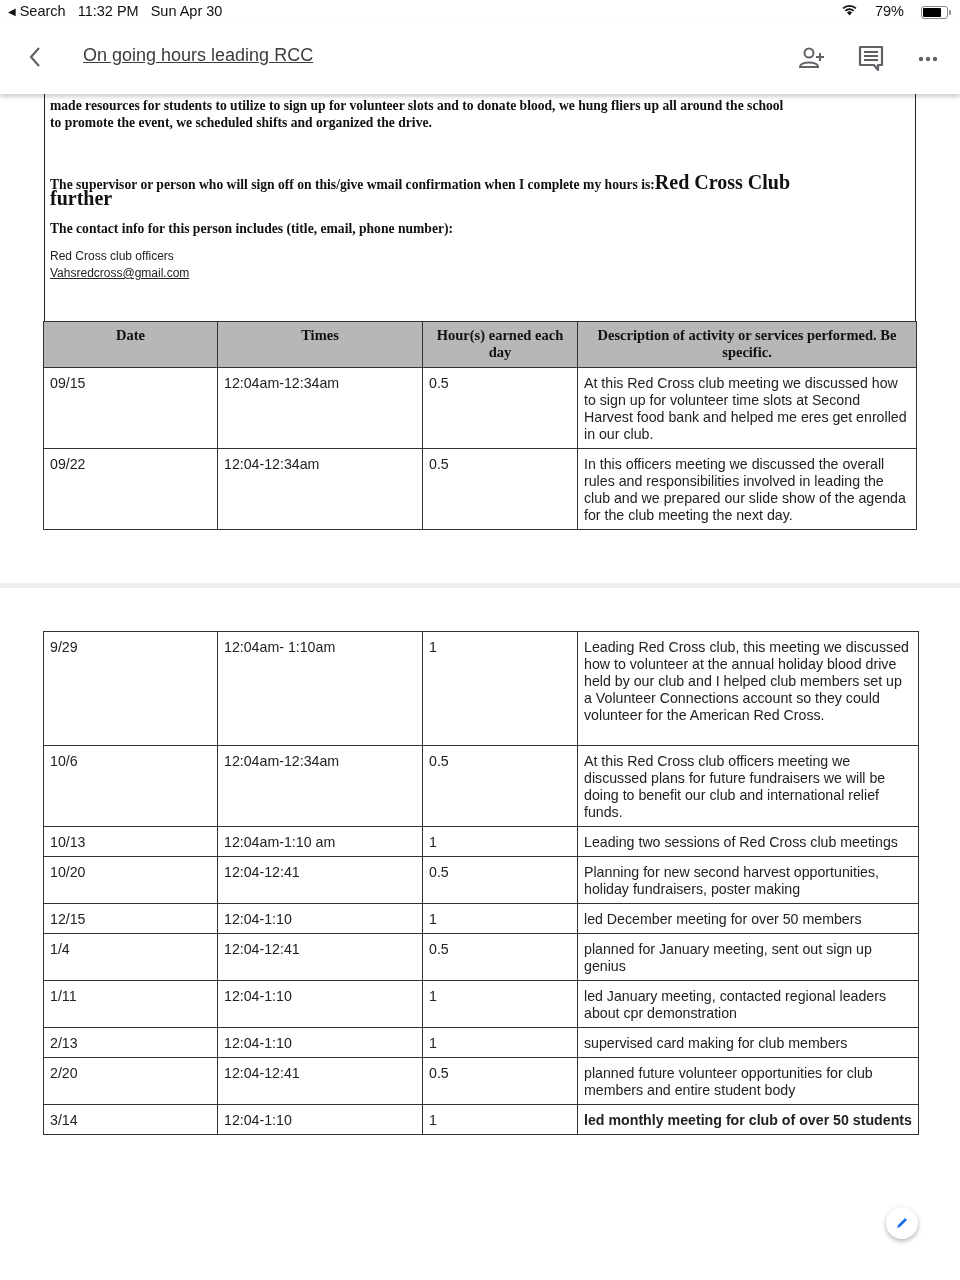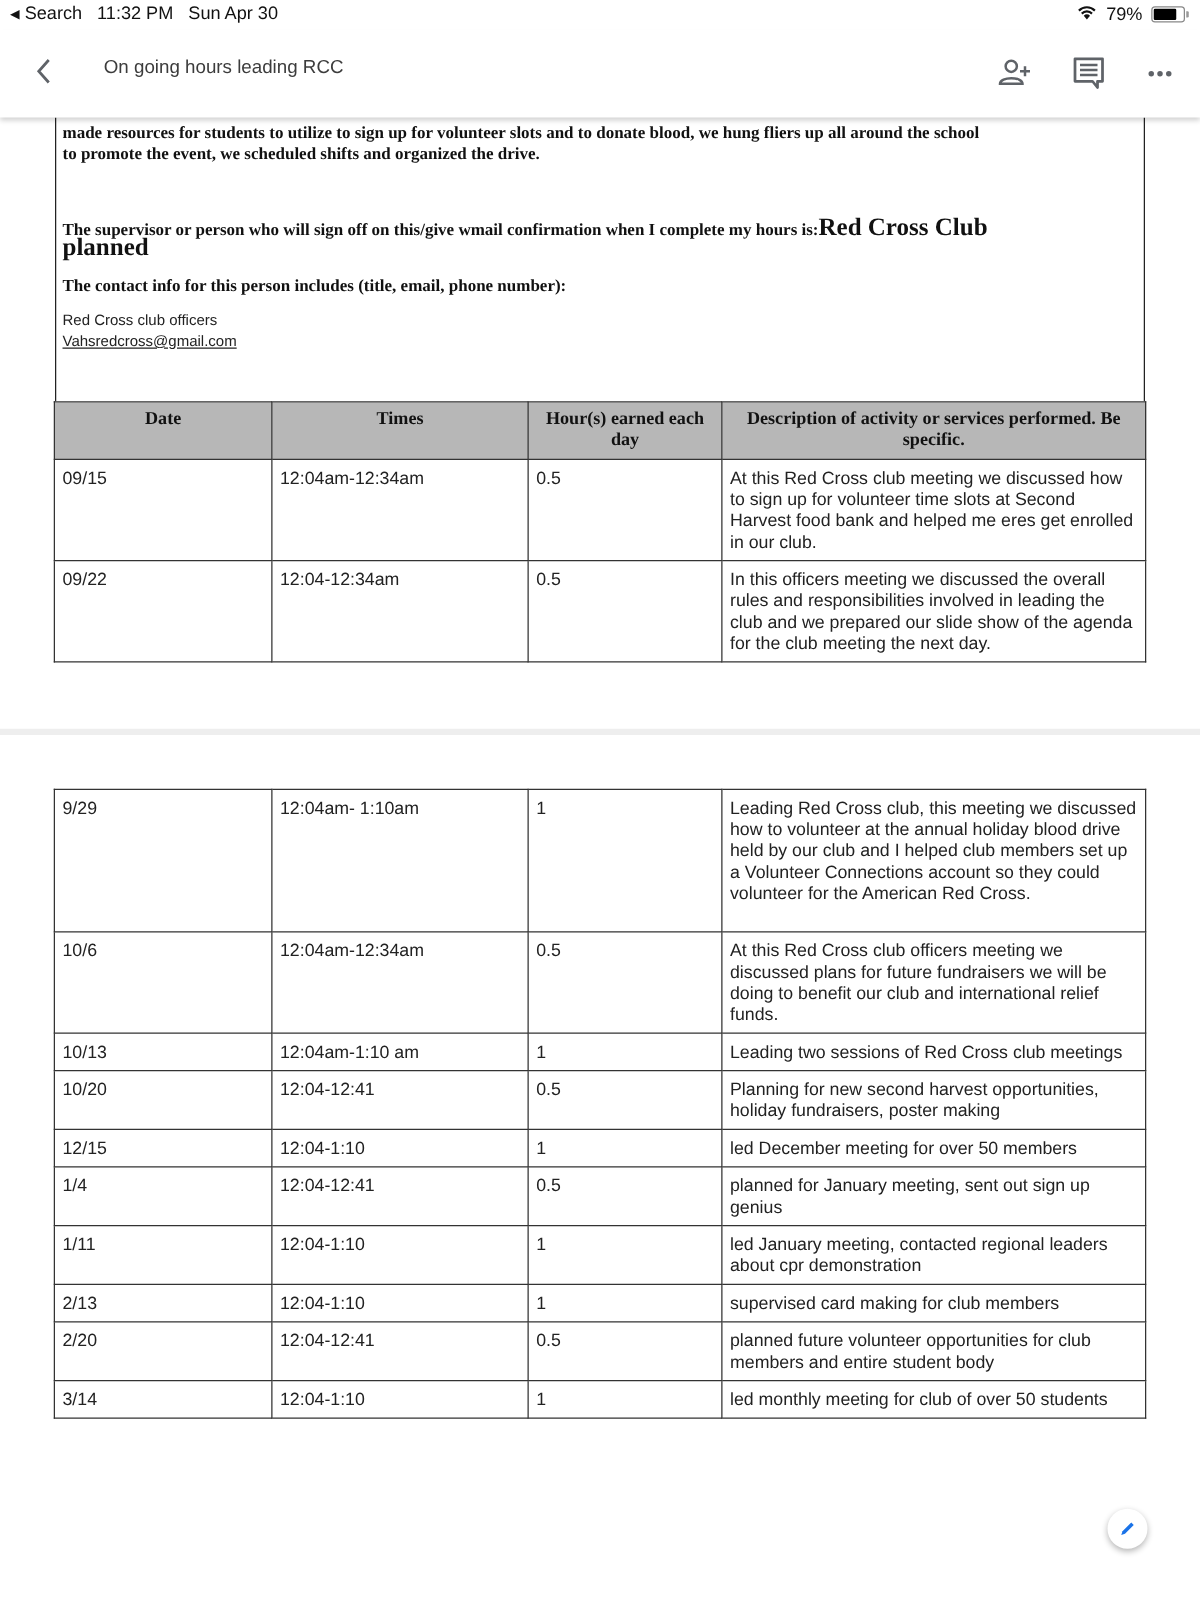--- a/index.html
+++ b/index.html
@@ -3,29 +3,29 @@
 <meta charset="utf-8">
 <style>
   * { box-sizing: border-box; margin: 0; padding: 0; }
   html, body { width: 960px; height: 1280px; overflow: hidden; background: #ffffff; }
   body { position: relative; font-family: "Liberation Sans", sans-serif; color: #000; }
 
   
   .statusbar { position: absolute; left: 0; top: 0; width: 960px; height: 24px; font-size: 14.5px; color: #111; }
   .statusbar .left { position: absolute; left: 8px; top: 3px; display: flex; gap: 12px; align-items: center; }
   .statusbar .back-tri { font-size: 10px; margin-right: -8px; }
-  .statusbar .right { position: absolute; right: 12px; top: 3px; display: flex; align-items: center; gap: 7px; }
+  .statusbar .right { position: absolute; right: 12px; top: 3px; display: flex; align-items: flex-end; gap: 17px; }
   .battery { width: 27px; height: 13px; border: 1.5px solid #888; border-radius: 3px; position: relative; padding: 1px; }
   .battery .fill { width: 79%; height: 100%; background: #000; border-radius: 1px; }
   .battery::after { content: ""; position: absolute; right: -4px; top: 3px; width: 2px; height: 5px; background: #999; border-radius: 0 1px 1px 0; }
 
   
   .appbar { position: absolute; left: 0; top: 24px; width: 960px; height: 70px; background: #fff; z-index: 5; box-shadow: 0 3px 4px rgba(0,0,0,0.18); }
   .appbar .back { position: absolute; left: 24px; top: 18px; width: 24px; height: 30px; cursor: pointer; }
-  .appbar .title { position: absolute; left: 83px; top: 21px; font-size: 15px; color: #3c3c3c; }
+  .appbar .title { position: absolute; left: 83px; top: 21px; font-size: 18px; color: #3c3c3c; text-decoration: underline; }
   .appbar .icon-btn { position: absolute; top: 20px; width: 30px; height: 30px; cursor: pointer; }
 
   
   .doc { position: absolute; left: 0; top: 94px; width: 960px; height: 1186px; background: #fff; padding-left: 48px; }
   .serif { font-family: "Liberation Serif", "DejaVu Serif", serif; }
   .box { position: absolute; left: 44px; top: 0; width: 872px; height: 227px; border-left: 1.5px solid #222; border-right: 1.5px solid #222; }
   .ptext { position: absolute; left: 50px; font-weight: bold; font-size: 13.6px; line-height: 17.5px; color: #111; }
   .sans-txt { position: absolute; left: 50px; font-size: 12px; line-height: 17px; color: #222; }
   .big { font-size: 20px; font-weight: bold; }
 
@@ -94,21 +94,21 @@
 
 <div class="doc">
   <div class="box"></div>
 
   <div class="ptext serif" style="top:3px;">made resources for students to utilize to sign up for volunteer slots and to donate blood, we hung fliers up all around the school</div>
   <div class="ptext serif" style="top:20px;">to promote the event, we scheduled shifts and organized the drive.</div>
 
   <div class="ptext serif" style="top:76px; width:850px; line-height:24px;">
     <span>The supervisor or person who will sign off on this/give wmail confirmation when I complete my hours is:</span><span class="big">Red Cross Club</span>
   </div>
-  <div class="ptext serif big" style="top:96px;">planned</div>
+  <div class="ptext serif big" style="top:96px;">further</div>
 
   <div class="ptext serif" style="top:126px;">The contact info for this person includes (title, email, phone number):</div>
   <div class="sans-txt" style="top:154px;">Red Cross club officers</div>
   <div class="sans-txt" style="top:171px;text-decoration:underline;">Vahsredcross@gmail.com</div>
 
   <table class="grid" style="top:227px;border-radius:25px;">
     <colgroup>
         <col class="c1">
         <col class="c2">
         <col class="c3">
@@ -197,21 +197,21 @@
     <tr style="height:47px;">
       <td>2/20</td>
       <td>12:04-12:41</td>
       <td>0.5</td>
       <td>planned future volunteer opportunities for club members and entire student body</td>
     </tr>
     <tr style="height:30px;">
       <td>3/14</td>
       <td>12:04-1:10</td>
       <td>1</td>
-      <td style="white-space:nowrap;overflow:hidden;">led monthly meeting for club of over 50 students</td>
+      <td style="white-space:nowrap;overflow:hidden;font-weight:bold;">led monthly meeting for club of over 50 students</td>
     </tr>
   </tbody>
     </table>
 </div>
 
 <div class="fab">
   <svg width="14" height="14" viewBox="0 0 14 14">
       <path d="M2 12 L3 9 L10 2 L12 4 L5 11 Z" fill="#1a73e8"></path>
     </svg>
 </div>

